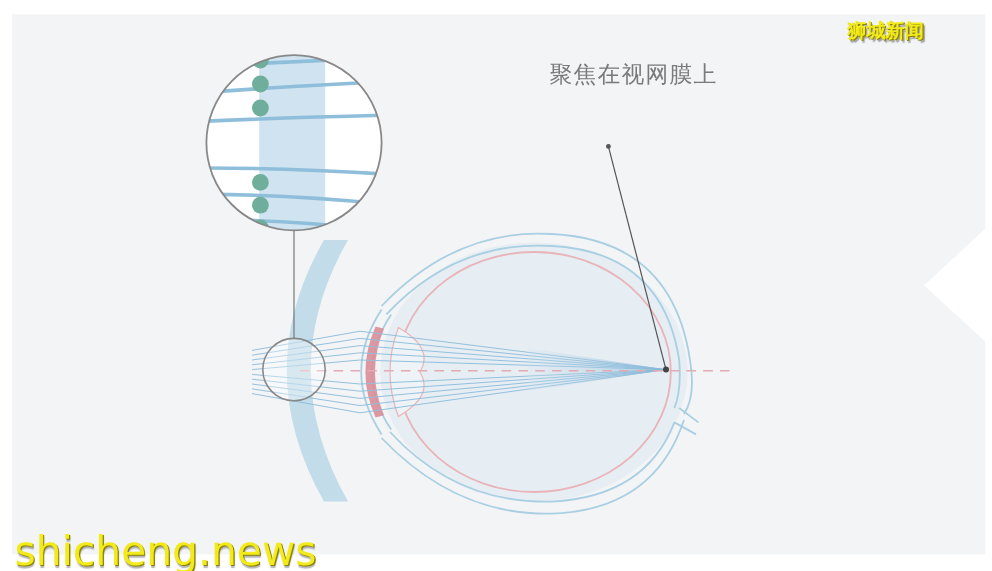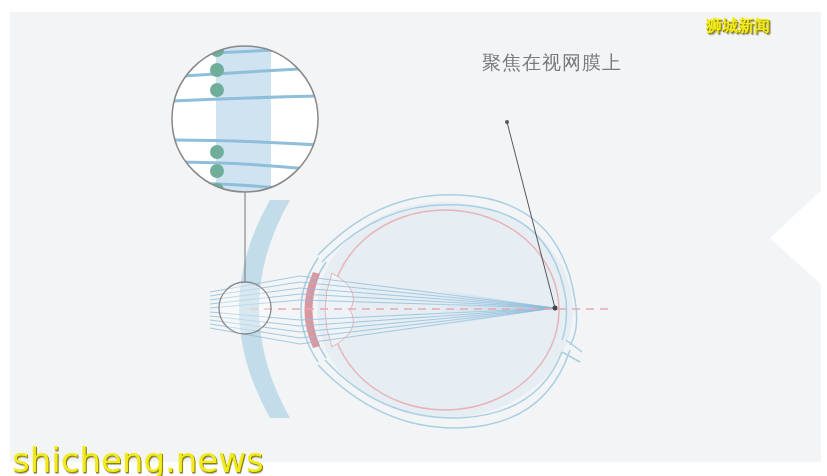--- a/index.html
+++ b/index.html
@@ -1,19 +1,19 @@
 <!DOCTYPE html>
 <html><head>
   <meta charset="utf-8">
   <style>
     html, body { margin: 0; padding: 0; background: #ffffff; }
     body { width: 827px; height: 476px; position: relative; overflow: hidden; font-family: "DejaVu Sans", sans-serif; }
     .panel { position: absolute; left: 10px; top: 12px; width: 811px; height: 450px; background: #f3f4f6; }
     .diagram { position: absolute; left: 0; top: 0; }
-    .caption { position: absolute; left: 482px; top: 46px; color: #7a7a7a; font-size: 19px; line-height: 33px; letter-spacing: 1px; font-family: "DejaVu Sans", sans-serif; }
+    .caption { position: absolute; left: 458px; top: 46px; color: #7a7a7a; font-size: 19px; line-height: 33px; letter-spacing: 1px; font-family: "DejaVu Sans", sans-serif; }
     .caption div { white-space: nowrap; }
     .wm-cn { position: absolute; left: 706px; top: 16px; font-size: 16px; font-weight: bold; color: #f2ea1b; text-shadow: 1px 1px 0 #8a8200, 2px 2px 1px rgba(0,0,0,0.35); letter-spacing: 0px; font-family: "DejaVu Sans", sans-serif; }
     .wm-en { position: absolute; left: 12px; top: 440px; font-size: 34px; color: #f2ea1b; text-shadow: 1px 1px 0 #8a8200, 1px 2px 1px rgba(0,0,0,0.3); font-family: "DejaVu Sans", sans-serif; }
   </style>
 </head>
 <body>
 
 <div class="panel"></div>
 
 <svg class="diagram" width="827" height="476" viewBox="0 0 827 476">

